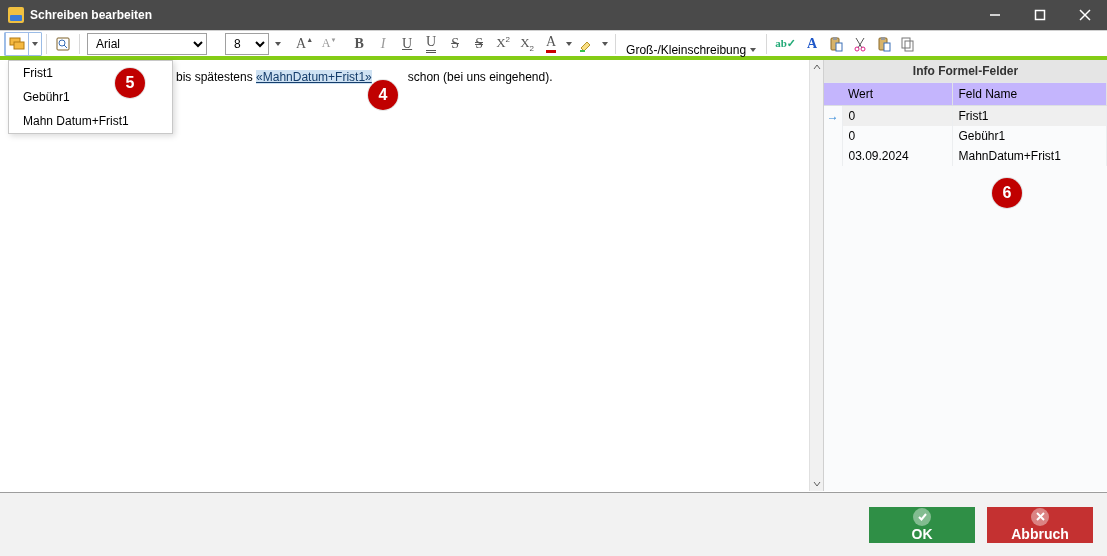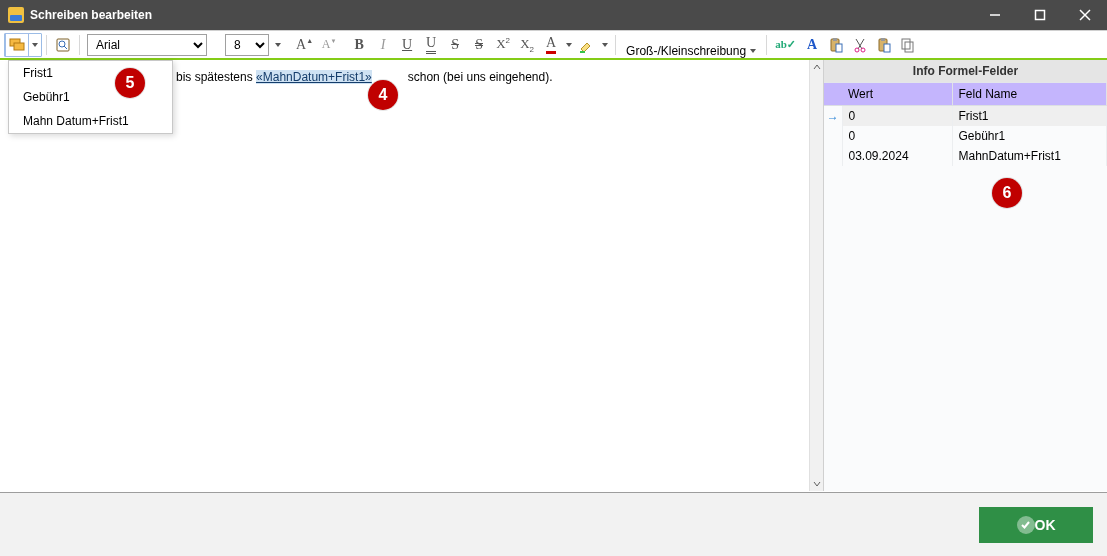--- a/index.html
+++ b/index.html
@@ -7,21 +7,21 @@
 
 
 .titlebar { height: 30px; background: #4a4a4a; display: flex; align-items: center; color: #fff; font-size: 12px; }
 .titlebar .icon { width: 16px; height: 16px; margin: 0 6px 0 8px; background: #f0c040; border-radius: 2px; position: relative; }
 .titlebar .icon::after { content: ""; position: absolute; top: 8px; left: 2px; width: 12px; height: 6px; background: #3a7bd5; border-radius: 1px; }
 .titlebar .title { font-weight: bold; flex: 1; }
 .titlebar .winbtn { width: 45px; height: 30px; display: flex; align-items: center; justify-content: center; cursor: pointer; }
 .titlebar .winbtn svg { stroke: #fff; }
 
 
-.toolbar { height: 30px; border-top: 1px solid #d0d0d0; border-bottom: 2px solid #84cc16; background: #fff; display: flex; align-items: center; padding: 0 4px; gap: 0; position: relative; }
+.toolbar { height: 30px; border-top: 1px solid #d0d0d0; border-bottom: 4px solid #84cc16; background: #fff; display: flex; align-items: center; padding: 0 4px; gap: 0; position: relative; }
 .tbtn { height: 24px; min-width: 24px; display: flex; align-items: center; justify-content: center; cursor: pointer; border: 1px solid transparent; padding: 0 3px; }
 .tbtn.sel { border-color: #a0bde8; }
 .tsep { width: 1px; height: 20px; background: #d8d8d8; margin: 0 4px; }
 .combo { height: 22px; border: 1px solid #a0a0a0; font-size: 12px; padding: 0 4px; background: #fff; }
 .combo.font { width: 120px; margin: 0 3px; }
 .combo.size { width: 44px; margin: 0 3px; }
 .splitdrop { width: 12px; height: 24px; display:flex; align-items:center; justify-content:center; cursor:pointer; border:1px solid transparent; }
 .splitdrop::after { content:""; border-left:3px solid transparent; border-right:3px solid transparent; border-top:4px solid #555; }
 .active-border { border: 1px solid #9bbce6; border-radius:1px; display:flex; align-items:center; height:24px; }
 
@@ -50,21 +50,21 @@
 .sidepanel td { padding: 3px 6px; border-right: 1px solid #eceef0; }
 .sidepanel td.arrow { width: 18px; text-align:center; color:#2a84d6; padding:3px 0;}
 .sidepanel tr.selected td:not(.arrow) { background: #efefef; }
 .sidepanel td.col1 { width: 110px; }
 
 
 .badge { position: absolute; width: 30px; height: 30px; border-radius: 50%; background: #c00000; color:#fff; font-weight:700; font-size:16px; display:flex; align-items:center; justify-content:center; z-index: 30; box-shadow: 0 0 0 1px rgba(0,0,0,.1); }
 
 
 .footer { position: absolute; left:0; right:0; bottom:0; height: 64px; border-top: 1px solid #9d9d9d; background: #f2f2f2; display:flex; align-items:center; justify-content:flex-end; padding: 0 14px; gap: 12px; }
-.fbtn { height: 36px; width: 114px; display:flex; align-items:center; justify-content:center; color:#fff; font-size:14px; font-weight:600; cursor:pointer; }
+.fbtn { height: 36px; width: 106px; display:flex; align-items:center; justify-content:center; color:#fff; font-size:14px; font-weight:600; cursor:pointer;flex-direction:column; }
 .fbtn .disc { width:18px; height:18px; border-radius:50%; background: rgba(255,255,255,.4); display:flex; align-items:center; justify-content:center; }
 .fbtn.ok { background:#2f8f46; }
 .fbtn.cancel { background:#c43131; }
 
 
 .ico { width:16px; height:16px; }
 </style>
 </head>
 <body>
 
@@ -256,13 +256,22 @@
 
 <div class="footer">
   <div class="fbtn ok">
     <span class="disc">
         <svg width="11" height="11" viewBox="0 0 11 11">
           <path d="M2 6 L4.5 8.5 L9 3" fill="none" stroke="#fff" stroke-width="2"></path>
         </svg>
       </span>
     <span>OK</span>
   </div>
+  <div class="fbtn cancel">
+    <span class="disc">
+        <svg width="11" height="11" viewBox="0 0 11 11">
+          <line x1="2" y1="2" x2="9" y2="9" stroke="#fff" stroke-width="2"></line>
+          <line x1="9" y1="2" x2="2" y2="9" stroke="#fff" stroke-width="2"></line>
+        </svg>
+      </span>
+    <span>Abbruch</span>
+  </div>
 </div>
 
 </body></html>

